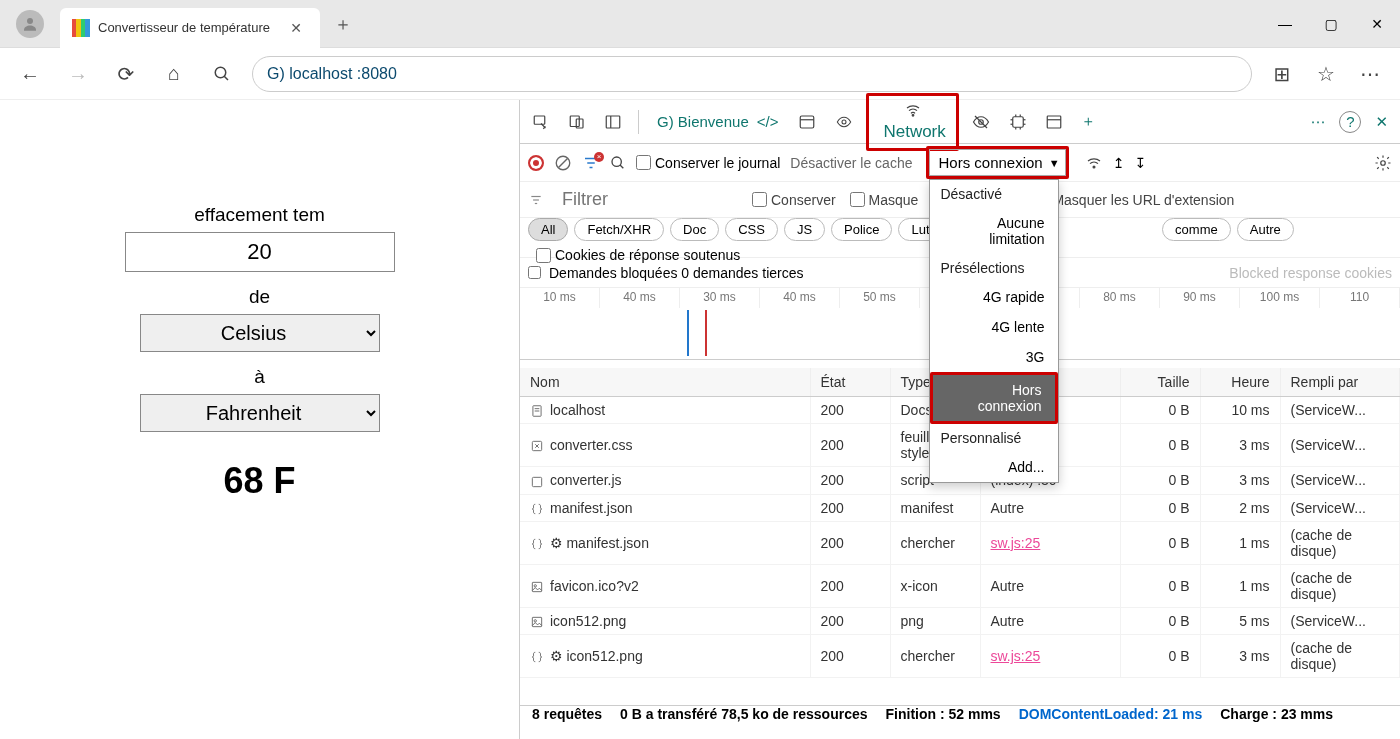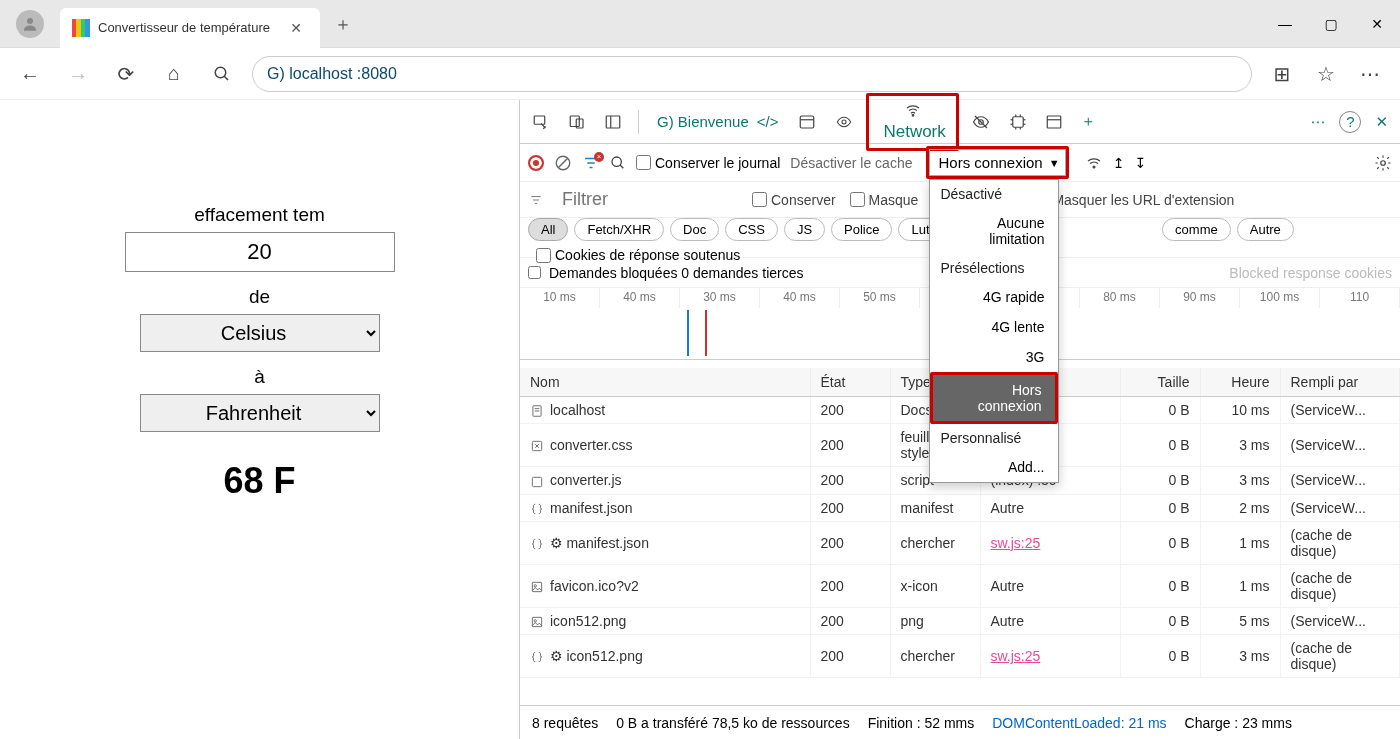--- a/index.html
+++ b/index.html
@@ -73,21 +73,21 @@
   .vline { position:absolute; top:0; bottom:0; width:2px; }
 
   .nettable { flex:1; overflow:auto; font-size:14px;margin-top:8px; }
   .nettable table { width:100%; border-collapse:collapse; }
   .nettable th { text-align:left; padding:6px 10px; border-bottom:1px solid #ccc; border-right:1px solid #eee; font-weight:400; color:#333; background:#f7f7f7; font-size:14px; }
   .nettable td { padding:5px 10px; border-bottom:1px solid #f2f2f2; border-right:1px solid #f2f2f2; color:#333; }
   .nettable td .ficon { display:inline-block; width:14px; height:14px; margin-right:6px; vertical-align:middle; }
   .link { color:#ec4899; text-decoration:underline; cursor:pointer; }
   .muted { color:#888; }
 
-  .statusbar { height:34px; border-top:1px solid #ccc; display:flex; align-items:center; gap:18px; padding:0 12px; font-size:14px; }
+  .statusbar { height:34px; border-top:1px solid #ccc; display:flex; gap:18px; padding:0 12px; font-size:14px;font-weight:bold; }
   .statusbar .dcl { color:#0066cc; }
 
   svg { display:block; }
 </style>
 </head>
 <body>
 
 <div class="titlebar">
   <div class="profile-icon">
     <svg width="18" height="18" viewBox="0 0 24 24" fill="#888">

